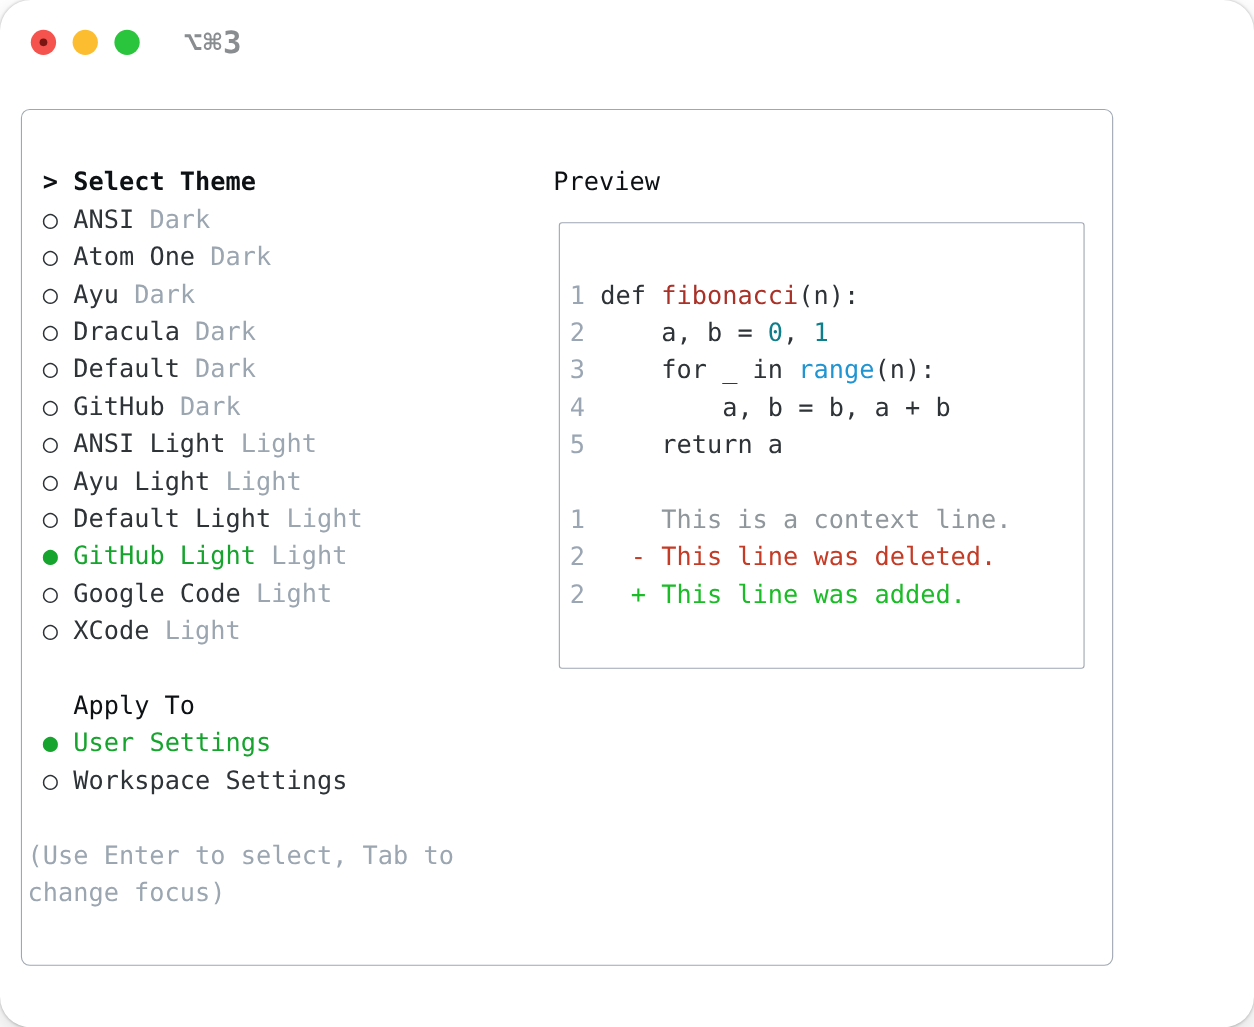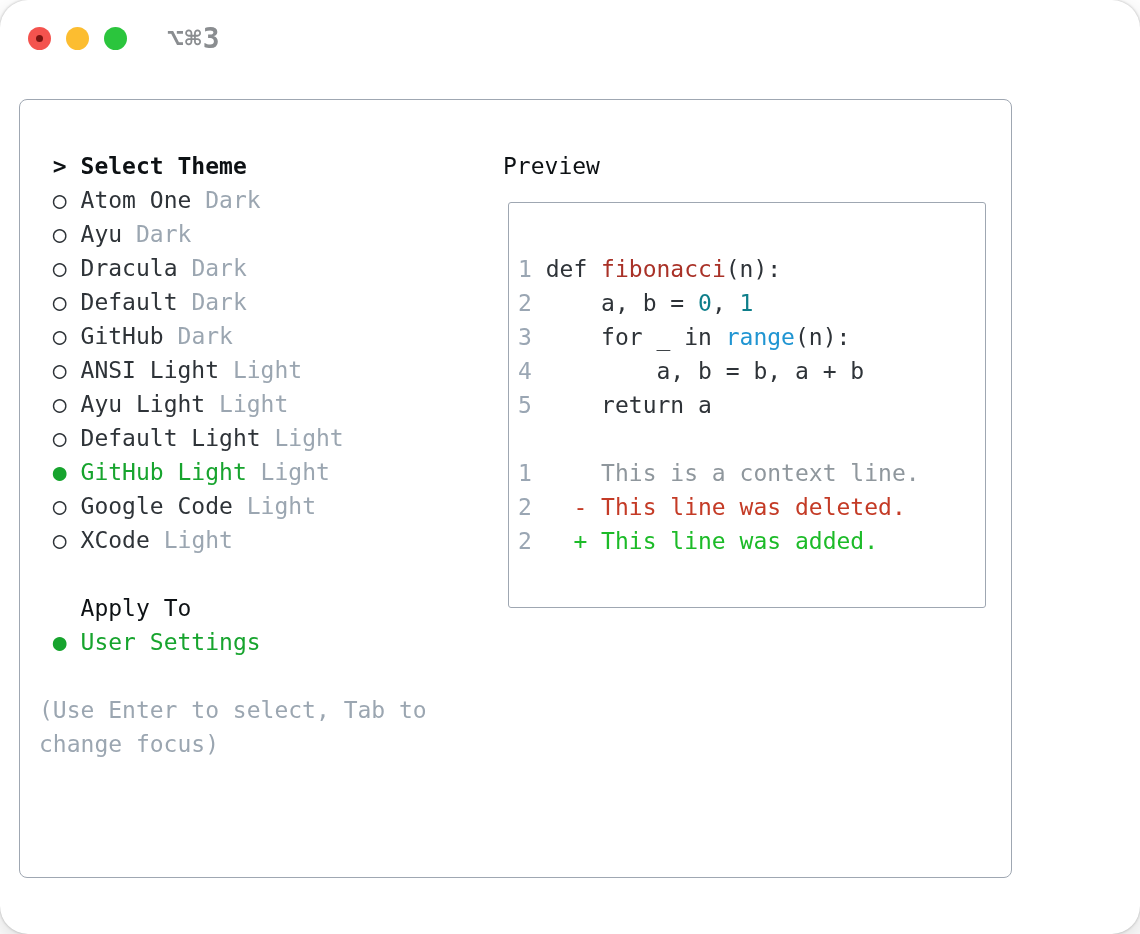--- a/index.html
+++ b/index.html
@@ -17,21 +17,21 @@
   .dot.red{background:var(--traffic-red);}
   .dot.red .inner-dot{position:absolute;left:8px;top:8px;width:7px;height:7px;border-radius:50%;background:var(--traffic-red-dot);}
   .dot.yellow{background:var(--traffic-yellow);}
   .dot.green{background:var(--traffic-green);}
   .win-title{margin-left:25px;font-size:28px;font-weight:bold;color:var(--title-gray);letter-spacing:1px;}
   
   .panel{
     position:absolute;left:19px;top:99px;width:993px;height:779px;
     border:1.5px solid var(--border-gray);border-radius:8px;background:#fff;box-sizing:border-box;
   }
-  .leftcol{position:absolute;left:19px;top:49px;}
+  .leftcol{position:absolute;left:5px;top:49px;}
   .row{height:34px;line-height:34px;font-size:23px;white-space:pre;color:var(--text-dark);}
   .row .hdr-marker,.row .hdr-label{font-weight:bold;color:var(--header-black);}
   .row .marker{color:var(--text-dark);}
   .row .marker.sel{color:var(--accent-green);}
   .row .name{color:var(--text-dark);}
   .row .name.sel{color:var(--accent-green);margin-top:34px;}
   .row .qual{color:var(--muted-gray);}
   .row .section-label{color:var(--header-black);}
   .row.help{color:var(--muted-gray);}
   
@@ -64,34 +64,36 @@
       <span class="inner-dot"></span>
     </div>
     <div class="dot yellow"></div>
     <div class="dot green"></div>
     <div class="win-title">⌥⌘3</div>
   </div>
 
   <div class="panel">
     <div class="leftcol" id="left-col">
         <div class="row"><span> </span><span class="hdr-marker">&gt;</span><span> </span><span class="hdr-label">Select Theme</span></div>
+        <div class="row"><span> </span><span class="marker">○</span><span> </span><span class="name">ANSI</span><span> </span><span class="qual">Dark</span></div>
         <div class="row"><span> </span><span class="marker">○</span><span> </span><span class="name">Atom One</span><span> </span><span class="qual">Dark</span></div>
         <div class="row"><span> </span><span class="marker">○</span><span> </span><span class="name">Ayu</span><span> </span><span class="qual">Dark</span></div>
         <div class="row"><span> </span><span class="marker">○</span><span> </span><span class="name">Dracula</span><span> </span><span class="qual">Dark</span></div>
         <div class="row"><span> </span><span class="marker">○</span><span> </span><span class="name">Default</span><span> </span><span class="qual">Dark</span></div>
         <div class="row"><span> </span><span class="marker">○</span><span> </span><span class="name">GitHub</span><span> </span><span class="qual">Dark</span></div>
         <div class="row"><span> </span><span class="marker">○</span><span> </span><span class="name">ANSI Light</span><span> </span><span class="qual">Light</span></div>
         <div class="row"><span> </span><span class="marker">○</span><span> </span><span class="name">Ayu Light</span><span> </span><span class="qual">Light</span></div>
         <div class="row"><span> </span><span class="marker">○</span><span> </span><span class="name">Default Light</span><span> </span><span class="qual">Light</span></div>
         <div class="row"><span> </span><span class="marker sel">●</span><span> </span><span class="name sel">GitHub Light</span><span> </span><span class="qual">Light</span></div>
         <div class="row"><span> </span><span class="marker">○</span><span> </span><span class="name">Google Code</span><span> </span><span class="qual">Light</span></div>
         <div class="row"><span> </span><span class="marker">○</span><span> </span><span class="name">XCode</span><span> </span><span class="qual">Light</span></div>
         <div class="row"></div>
         <div class="row"><span>   </span><span class="section-label">Apply To</span></div>
         <div class="row"><span> </span><span class="marker sel">●</span><span> </span><span class="name sel">User Settings</span></div>
+        <div class="row"><span> </span><span class="marker">○</span><span> </span><span class="name">Workspace Settings</span></div>
         <div class="row"></div>
         <div class="row help">(Use Enter to select, Tab to</div>
         <div class="row help">change focus)</div>
       </div>
     <div class="preview-title">Preview</div>
     <div class="preview-box" id="preview-box">
         <div class="cline"><span class="lnum">1</span><span> </span><span class="seg-plain">def </span><span class="seg-function">fibonacci</span><span class="seg-plain">(n):</span></div>
         <div class="cline"><span class="lnum">2</span><span> </span><span class="seg-plain">    a, b = </span><span class="seg-number">0</span><span class="seg-plain">, </span><span class="seg-number">1</span></div>
         <div class="cline"><span class="lnum">3</span><span> </span><span class="seg-plain">    for _ in </span><span class="seg-builtin">range</span><span class="seg-plain">(n):</span></div>
         <div class="cline"><span class="lnum">4</span><span> </span><span class="seg-plain">        a, b = b, a + b</span></div>

